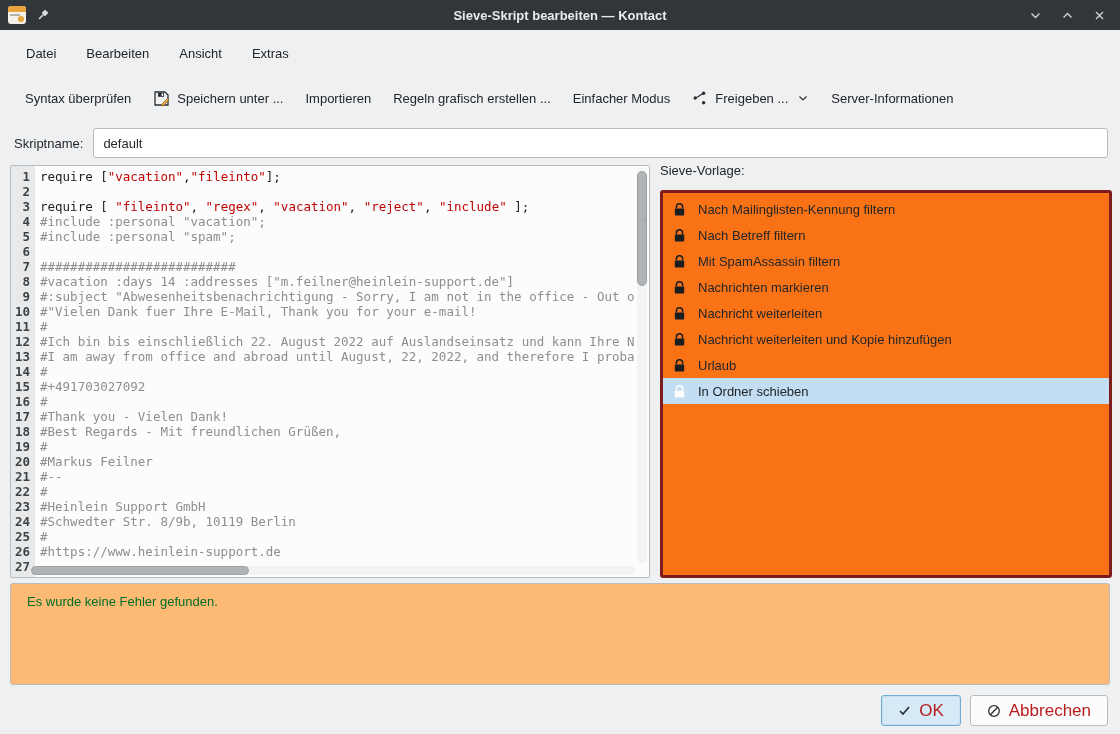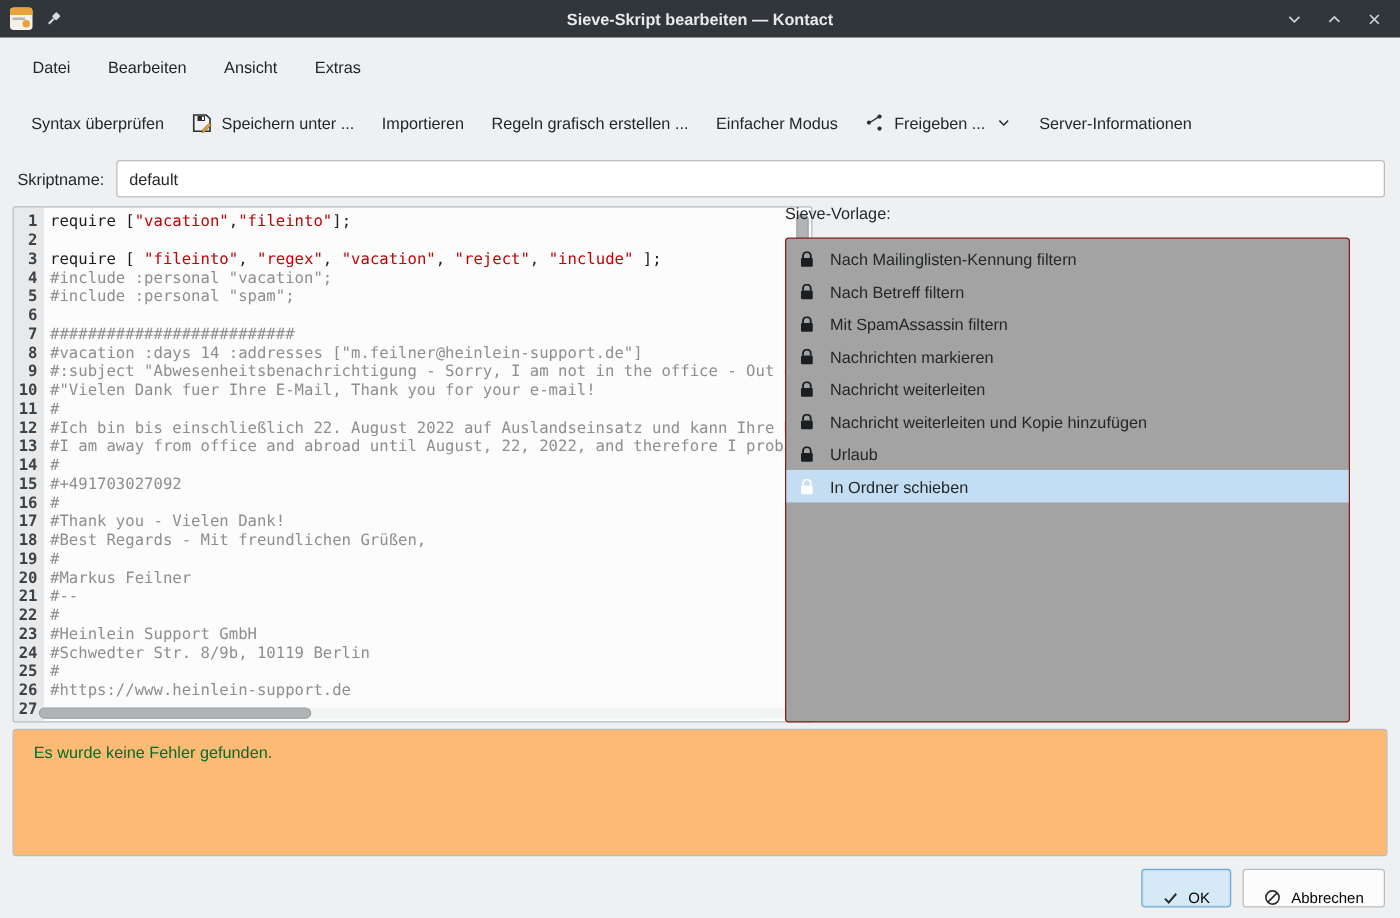--- a/index.html
+++ b/index.html
@@ -52,41 +52,41 @@
   .ln { width:23px; flex:0 0 23px; text-align:right; padding-right:4px; font-weight:bold; color:#3f4244; }
   .ct { padding-left:6px; color:#1f1c1b; flex:1; overflow:hidden; }
   .ct.cmt { color:#8f8e8d; }
   .str { color:#bf0303; }
   .vscroll-track { position:absolute; right:2px; top:2px; width:10px; bottom:14px; border-radius:5px; background:#f2f3f3; }
   .vscroll-thumb { position:absolute; right:2px; top:5px; width:10px; height:115px; border-radius:5px; background:#b0b4b6; border:1px solid #9da1a4; }
   .hscroll-track { position:absolute; left:24px; right:14px; bottom:2px; height:9px; border-radius:5px; background:#f2f3f3; }
   .hscroll-thumb { position:absolute; left:20px; bottom:2px; width:218px; height:9px; border-radius:5px; background:#b0b4b6; border:1px solid #9da1a4; }
   .splitter-chevron { position:absolute; left:643px; top:45px; width:12px; height:18px; color:#9ba0a4; font-size:13px; line-height:18px; }
   
-  .right-panel { position:absolute; left:628px; top:0; width:384px; height:413px; }
+  .right-panel { position:absolute; left:660px; top:0; width:384px; height:413px; }
   .tpl-label { position:absolute; left:0; top:-2px; }
   .tpl-list {
     position:absolute; left:0; top:25px; width:452px; bottom:0;
-    background:#a3a3a3; border:1px solid #7f1d1d; border-radius:3px; padding-top:3px; overflow:hidden;
+    background:#f97316; border:3px solid #7f1d1d; border-radius:3px; padding-top:3px; overflow:hidden;
   }
   .tpl { height:26px; display:flex; align-items:center; gap:13px; padding-left:11px; color:#232629; }
   .tpl svg { flex:0 0 auto; color:#1b1e20; }
   .tpl.sel { background:#c3def2; }
   .tpl.sel svg { color:#fdfdfd; }
   
   .status-box {
     position:absolute; left:10px; top:583px; width:1100px; height:102px;
     background:#fdba74; border:1px solid #b9bcbe; border-radius:3px; padding:10px 16px;
   }
   .status-text { color:#006e28; }
   
   .button-row { position:absolute; right:12px; top:695px; display:flex; gap:9px; }
   .btn {
-    height:31px; display:flex; align-items:flex-end; gap:8px; padding:0 16px;
-    border-radius:3px; border:1px solid #b9bcbe; background:#fcfcfc; font-size:12px; color:#000000;
+    height:31px; display:flex; align-items:center; gap:8px; padding:0 16px;
+    border-radius:3px; border:1px solid #b9bcbe; background:#fcfcfc; font-size:17px; color:#b91c1c;
   }
   .btn.ok { background:#d5e9f7; border-color:#70abd3; box-shadow:0 0 0 1px #c4e0f2 inset; }
   .btn svg { display:block; }
 </style>
 </head>
 <body>
 
 <div class="titlebar">
   <div class="tb-left">
     <div class="app-icon">

